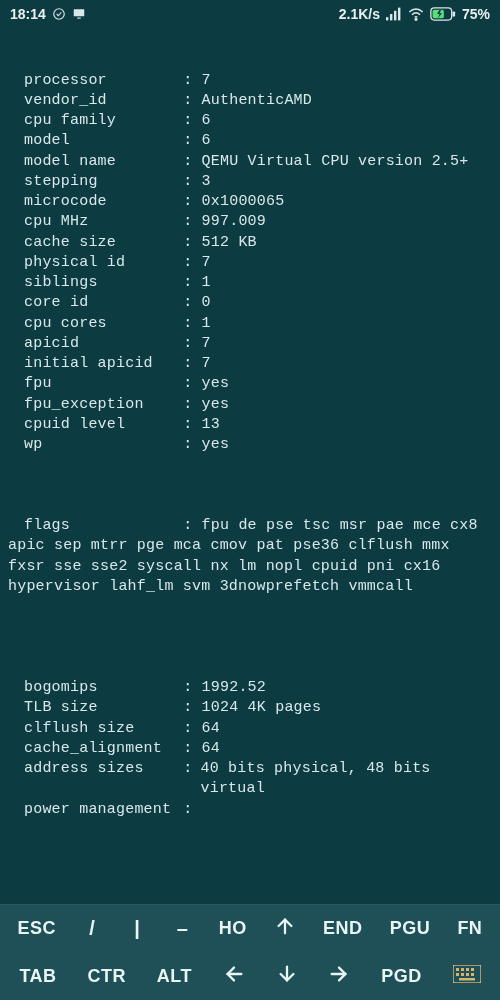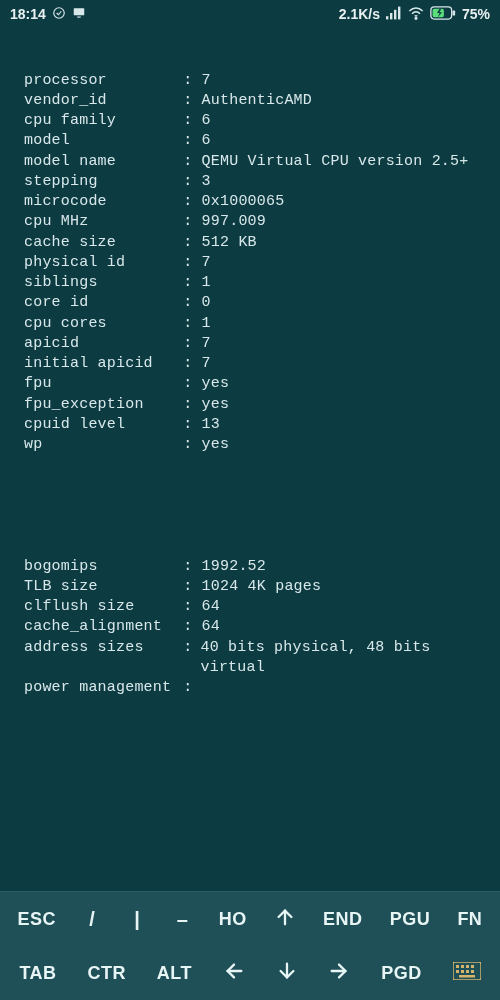--- a/index.html
+++ b/index.html
@@ -17,40 +17,40 @@
     height: 28px;
     display: flex;
     justify-content: space-between;
     align-items: center;
     padding: 0 10px;
     font-family: -apple-system, sans-serif;
     font-size: 14px;
     font-weight: 600;
     color: #e8f0f0;
   }
-  .status-left, .status-right { display: flex; align-items: flex-start; gap: 6px; }
+  .status-left, .status-right { display: flex; align-items: center; gap: 6px; }
   .status-icon { display: inline-flex; align-items: center; }
   .terminal {
     padding: 2px 8px 0 8px;
     line-height: 1.35;
     white-space: pre-wrap;
     word-break: break-word;
     letter-spacing: 0.2px;
     font-weight: 500;
   }
   .row { display: flex; }
   .kv-key { display: inline-block; width: 150px; min-width:150px;margin-left:16px; }
   .kv-col { display: inline-block; }
   .kv-val { display: inline-block; }
   .wrap { display: block; }
   .gap { height: 20px; }
   .keybar {
     position: absolute;
     bottom: 0; left: 0; right: 0;
-    height: 109px;
+    height: 96px;
     background: #1f4f57;
     display: flex;
     flex-direction: column;
     color: #e8f5f5;
     font-family: -apple-system, Arial, sans-serif;
     border-top: 1px solid #2a5961;
   }
   .keyrow {
     flex: 1;
     display: flex;
@@ -115,20 +115,21 @@
           <path d="M11 3l-3 5h3l-2 5 5-6h-3l2-4z" fill="#0d3b42"></path>
         </svg>
     </span>
     <span>75%</span>
   </div>
 </div>
 
 <div class="terminal">
   <div id="cpuinfo-block"><div class="row"><span class="kv-key">processor</span><span class="kv-col"> : </span><span class="kv-val">7</span></div><div class="row"><span class="kv-key">vendor_id</span><span class="kv-col"> : </span><span class="kv-val">AuthenticAMD</span></div><div class="row"><span class="kv-key">cpu family</span><span class="kv-col"> : </span><span class="kv-val">6</span></div><div class="row"><span class="kv-key">model</span><span class="kv-col"> : </span><span class="kv-val">6</span></div><div class="row"><span class="kv-key">model name</span><span class="kv-col"> : </span><span class="kv-val">QEMU Virtual CPU version 2.5+</span></div><div class="row"><span class="kv-key">stepping</span><span class="kv-col"> : </span><span class="kv-val">3</span></div><div class="row"><span class="kv-key">microcode</span><span class="kv-col"> : </span><span class="kv-val">0x1000065</span></div><div class="row"><span class="kv-key">cpu MHz</span><span class="kv-col"> : </span><span class="kv-val">997.009</span></div><div class="row"><span class="kv-key">cache size</span><span class="kv-col"> : </span><span class="kv-val">512 KB</span></div><div class="row"><span class="kv-key">physical id</span><span class="kv-col"> : </span><span class="kv-val">7</span></div><div class="row"><span class="kv-key">siblings</span><span class="kv-col"> : </span><span class="kv-val">1</span></div><div class="row"><span class="kv-key">core id</span><span class="kv-col"> : </span><span class="kv-val">0</span></div><div class="row"><span class="kv-key">cpu cores</span><span class="kv-col"> : </span><span class="kv-val">1</span></div><div class="row"><span class="kv-key">apicid</span><span class="kv-col"> : </span><span class="kv-val">7</span></div><div class="row"><span class="kv-key">initial apicid</span><span class="kv-col"> : </span><span class="kv-val">7</span></div><div class="row"><span class="kv-key">fpu</span><span class="kv-col"> : </span><span class="kv-val">yes</span></div><div class="row"><span class="kv-key">fpu_exception</span><span class="kv-col"> : </span><span class="kv-val">yes</span></div><div class="row"><span class="kv-key">cpuid level</span><span class="kv-col"> : </span><span class="kv-val">13</span></div><div class="row"><span class="kv-key">wp</span><span class="kv-col"> : </span><span class="kv-val">yes</span></div></div>
 
+  <div class="wrap"><span class="kv-key">flags</span><span class="kv-col"> : </span><span>fpu de pse tsc msr pae mce cx8 apic sep mtrr pge mca cmov pat pse36 clflush mmx fxsr sse sse2 syscall nx lm nopl cpuid pni cx16 hypervisor lahf_lm svm 3dnowprefetch vmmcall</span></div>
 
 
   <div id="cpuinfo-block2"><div class="row"><span class="kv-key">bogomips</span><span class="kv-col"> : </span><span class="kv-val">1992.52</span></div><div class="row"><span class="kv-key">TLB size</span><span class="kv-col"> : </span><span class="kv-val">1024 4K pages</span></div><div class="row"><span class="kv-key">clflush size</span><span class="kv-col"> : </span><span class="kv-val">64</span></div><div class="row"><span class="kv-key">cache_alignment</span><span class="kv-col"> : </span><span class="kv-val">64</span></div><div class="row"><span class="kv-key">address sizes</span><span class="kv-col"> : </span><span class="kv-val">40 bits physical, 48 bits virtual</span></div><div class="row"><span class="kv-key">power management</span><span class="kv-col"> : </span><span class="kv-val"></span></div></div>
 
   <div class="gap"></div>
 
   
   
 
   

